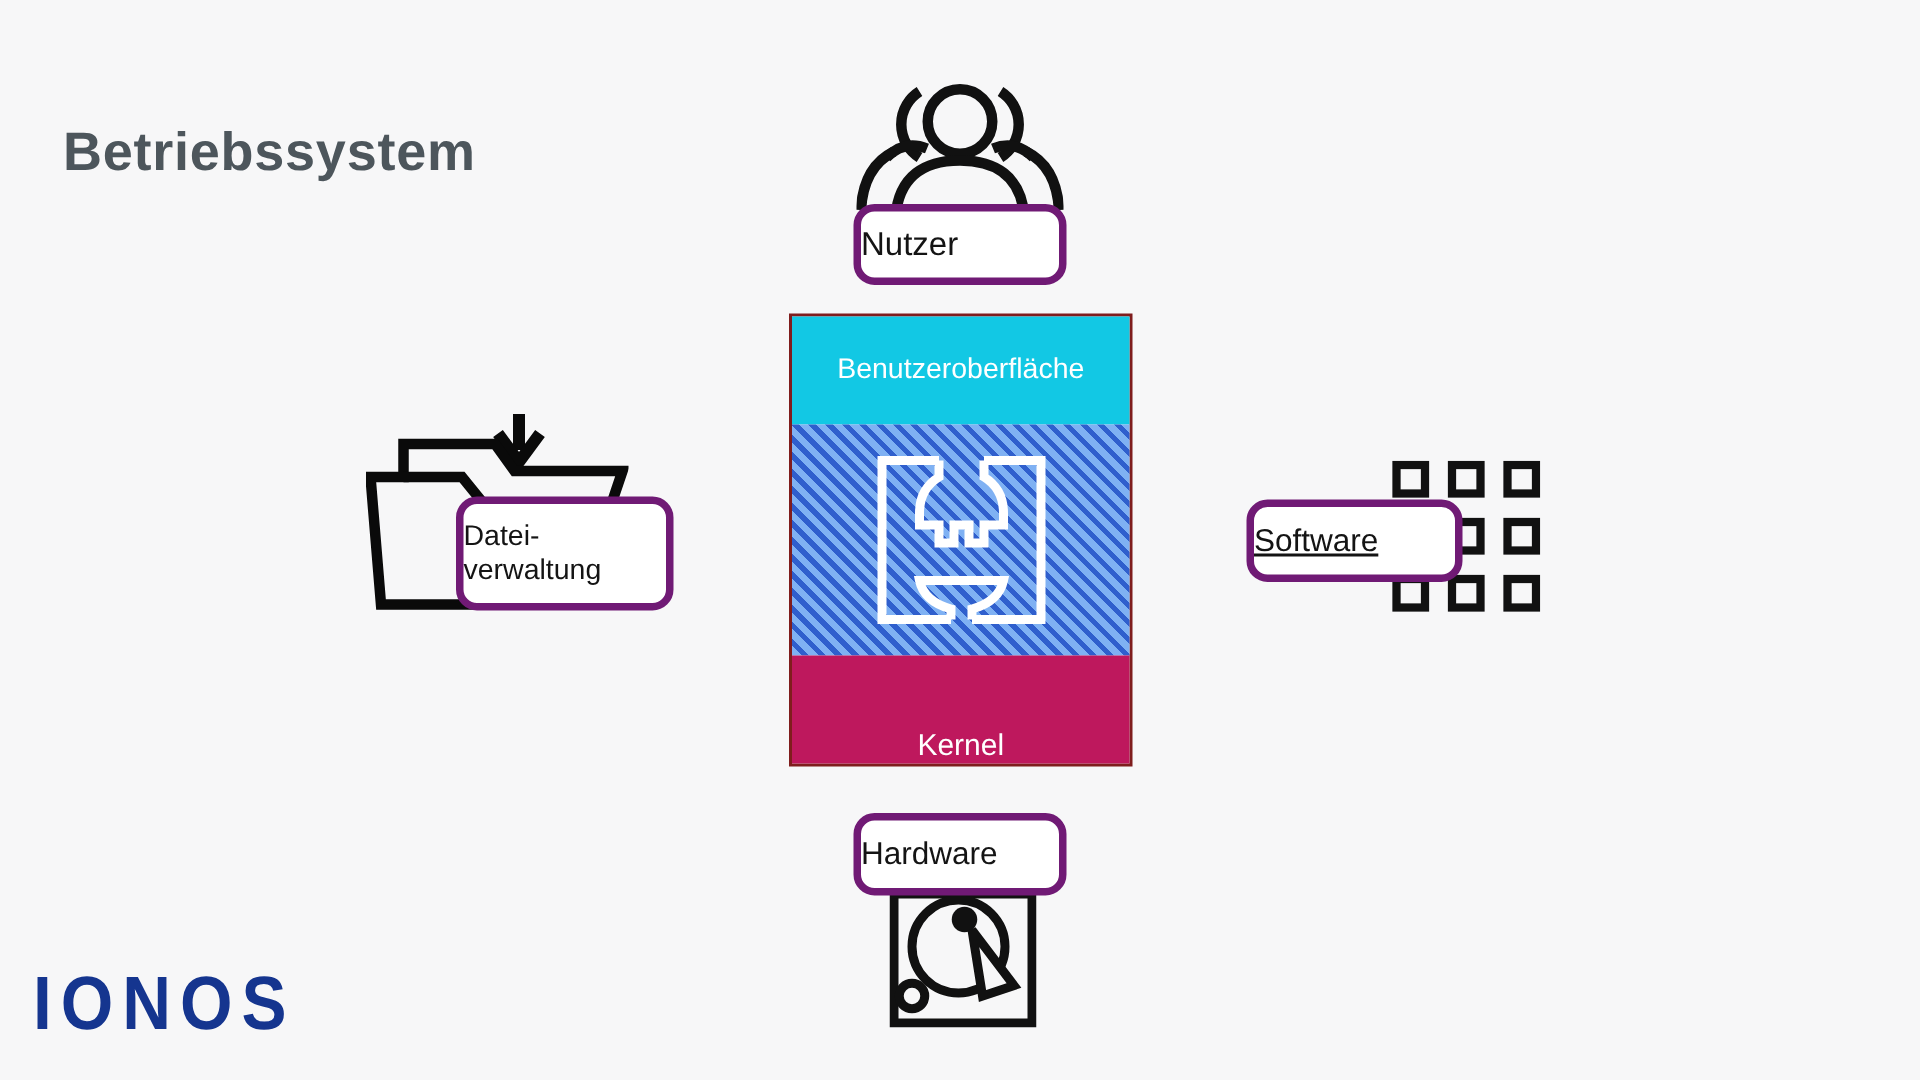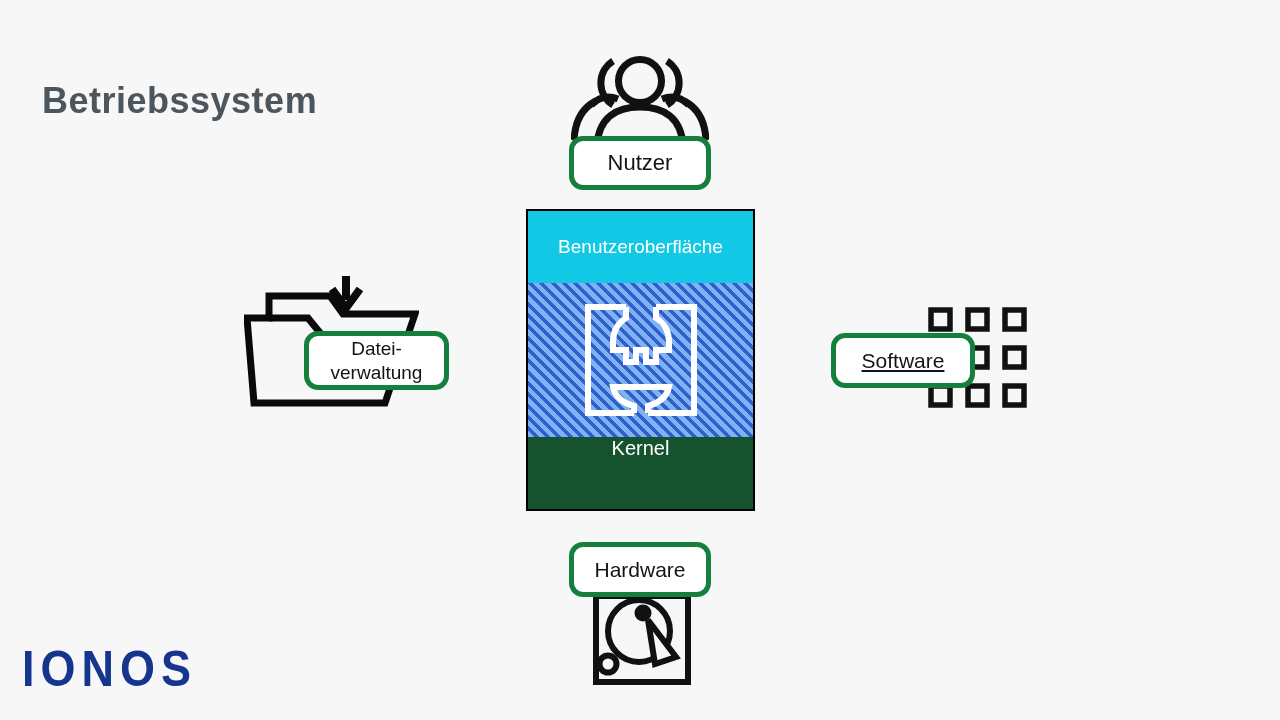--- a/index.html
+++ b/index.html
@@ -14,54 +14,54 @@
 
   #page-title {
     left:42px; top:36px;
     font-size:36px; font-weight:700;
     color:#4d565c; letter-spacing:.5px;margin-top:44px;
   }
 
   
   .pill {
     background:#ffffff;
-    border:5px solid #15803d;
+    border:5px solid #701a75;
     border-radius:14px;
     display:flex; flex-direction:column;
-    align-items:center; justify-content:center;
+    align-items:flex-start; justify-content:center;
     color:#141414; text-align:center;
     z-index:3;
   }
   #pill-nutzer   { left:569px; top:136px; width:142px; height:54px; font-size:22px; }
   #pill-hardware { left:569px; top:542px; width:142px; height:55px; font-size:21px; }
   #pill-software { left:831px; top:333px; width:144px; height:55px; font-size:21px;text-decoration:underline; }
-  #pill-datei    { left:304px; top:331px; width:145px; height:59px; font-size:19px; line-height:1.22; }
+  #pill-datei    { left:304px; top:331px; width:145px; height:76px; font-size:19px; line-height:1.22; }
 
   
   #os-stack {
     left:526px; top:209px; width:229px; height:302px;
-    border:2px solid #000000;
+    border:2px solid #7f1d1d;
     display:flex; flex-direction:column;
     z-index:2;
   }
   #layer-ui {
     height:72px; background:#12c8e4; color:#ffffff;
     display:flex; align-items:center; justify-content:center;
     font-size:19px;
   }
   #layer-drivers {
     height:154px;
     background:repeating-linear-gradient(45deg,
       #7fb1f3 0px, #7fb1f3 4.5px,
       #2f5fcd 4.5px, #2f5fcd 8px);
     display:flex; align-items:center; justify-content:center;
   }
   #layer-kernel {
-    flex:1; background:#14532d; color:#ffffff;
-    display:flex; align-items:flex-start; justify-content:center;
+    flex:1; background:#be185d; color:#ffffff;
+    display:flex; align-items:flex-end; justify-content:center;
     font-size:20px;
   }
 
   
   #icon-users  { left:571px; top:50px;  z-index:1; }
   #icon-folder { left:244px; top:272px; z-index:1; }
   #icon-grid   { left:928px; top:307px; z-index:1; }
   #icon-hdd    { left:593px; top:593px; z-index:1; }
   svg { display:block; }
 

